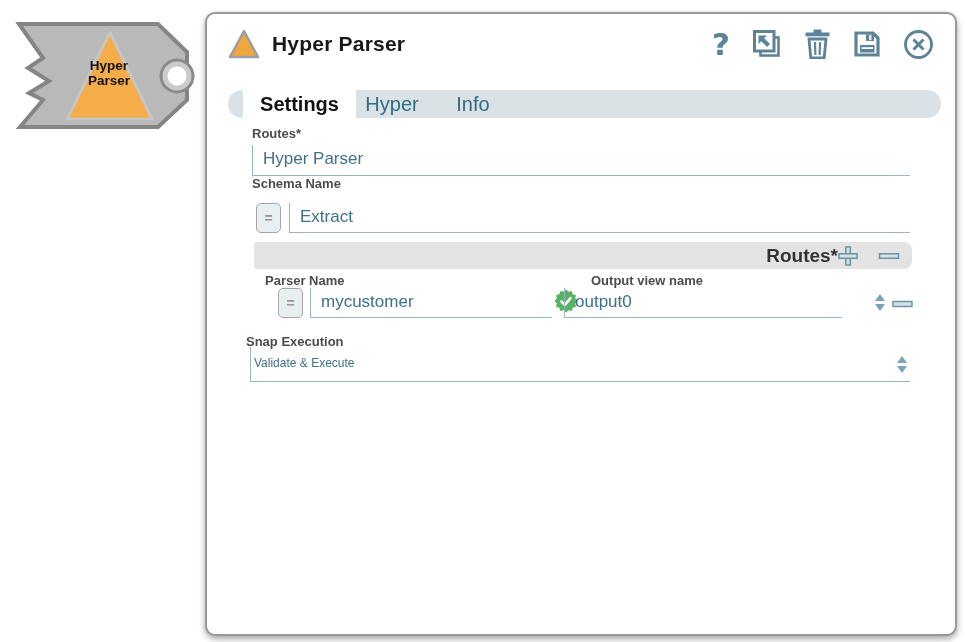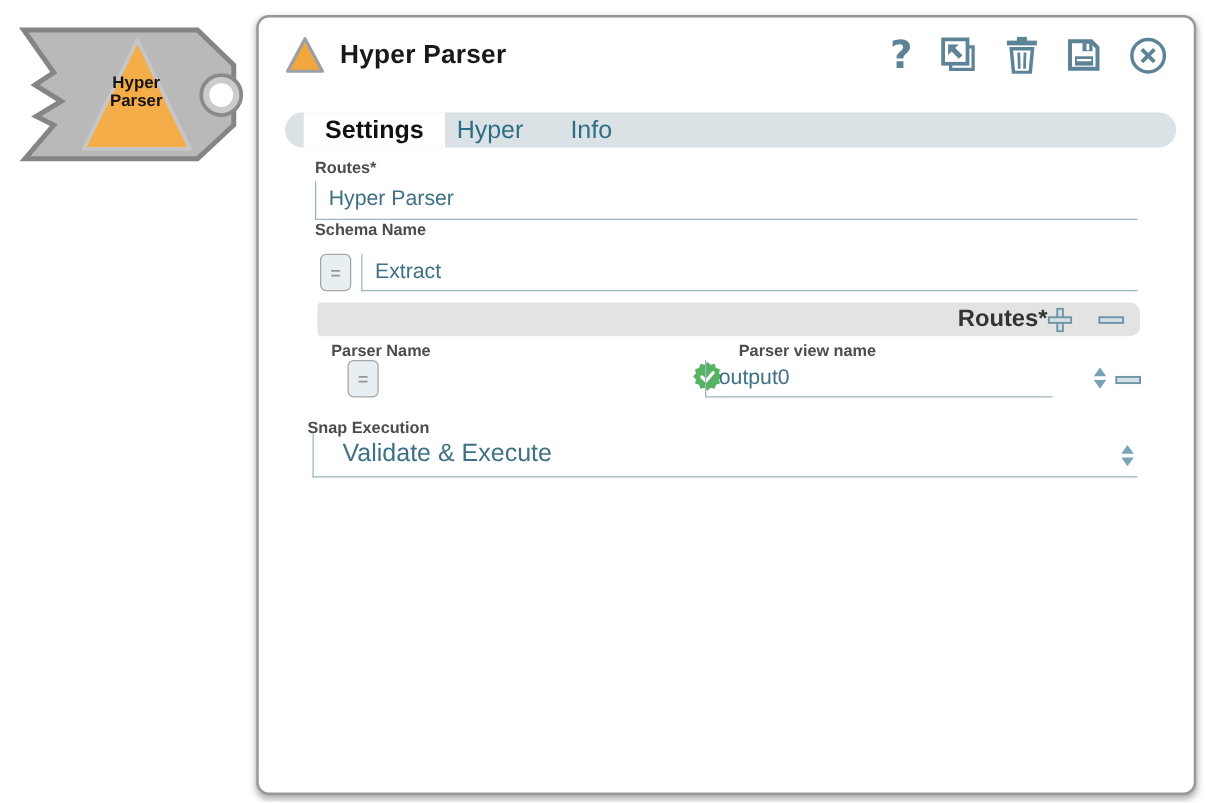--- a/index.html
+++ b/index.html
@@ -57,21 +57,21 @@
   .tri-up { width:0; height:0; border-left:5.5px solid transparent; border-right:5.5px solid transparent;
             border-bottom:7px solid #7ba3b5; }
   .tri-down { width:0; height:0; border-left:5.5px solid transparent; border-right:5.5px solid transparent;
               border-top:7px solid #7ba3b5; }
 
   .row-minus { position:absolute; cursor:pointer; }
   .badge { position:absolute; }
 
   .select-box { position:absolute; left:250px; top:347px; width:660px; height:35px;
                 border-left:1px solid #9ab6c3; border-bottom:1.5px solid #9ab6c3;
-                font-size:20px; color:#3e7086; line-height:33px; padding-left:23px;
+                font-size:12px; color:#3e7086; line-height:33px; padding-left:3px;
                 cursor:pointer; }
 </style>
 </head>
 <body>
 
 <div id="stage">
 
   <svg class="snap-node" viewBox="0 0 200 122">
     <polygon points="13,10 152,10 181,38 181,86 152,113 14,113 37,86 23,79 43,67 22,54 37,44" fill="#b9b9b9" stroke="#858585" stroke-width="4" stroke-linejoin="miter"></polygon>
     <polygon points="104,18 61,105 146,105" fill="#f5ad4a" stroke="#c6c6c6" stroke-width="3" stroke-linejoin="round"></polygon>
@@ -154,23 +154,26 @@
     </span>
     <span class="gap18"></span>
     <span class="ic">
       <svg width="22" height="20" viewBox="0 0 22 20">
         <rect x="1.5" y="7.8" width="19" height="4.5" fill="#d4e0e5" stroke="#6d93a5" stroke-width="1.5"></rect>
       </svg>
     </span>
   </div>
 
   <div class="f-label" style="left:265px; top:273px;">Parser Name</div>
-  <div class="f-label" style="left:591px; top:273px;">Parser view name</div>
+  <div class="f-label" style="left:591px; top:273px;">Output view name</div>
 
   <div class="eq-btn" style="left:278px; top:288px;">=</div>
+  <div class="underfield" style="left:310px; top:288px; width:242px; height:30px;">
+    <input type="text" value="mycustomer" style="">
+  </div>
 
   <span class="badge" style="left:554px; top:289px;">
     <svg width="24" height="24" viewBox="0 0 24 24">
       <polygon fill="#56b361" points="23.5,12 21.2,14.5 22,17.8 18.7,18.7 17.8,22 14.5,21.2 12,23.5 9.5,21.2 6.3,22 5.3,18.7 2,17.8 2.8,14.5 0.5,12 2.8,9.5 2,6.3 5.3,5.3 6.3,2 9.5,2.8 12,0.5 14.5,2.8 17.8,2 18.7,5.3 22,6.3 21.2,9.5"></polygon>
       <path d="M7.5,12.5 L10.8,15.8 L16.5,9.2" fill="none" stroke="#ffffff" stroke-width="2.6" stroke-linecap="round" stroke-linejoin="round"></path>
     </svg>
   </span>
 
   <div class="underfield" style="left:564px; top:288px; width:278px; height:30px;">
     <input type="text" value="output0" style="">

